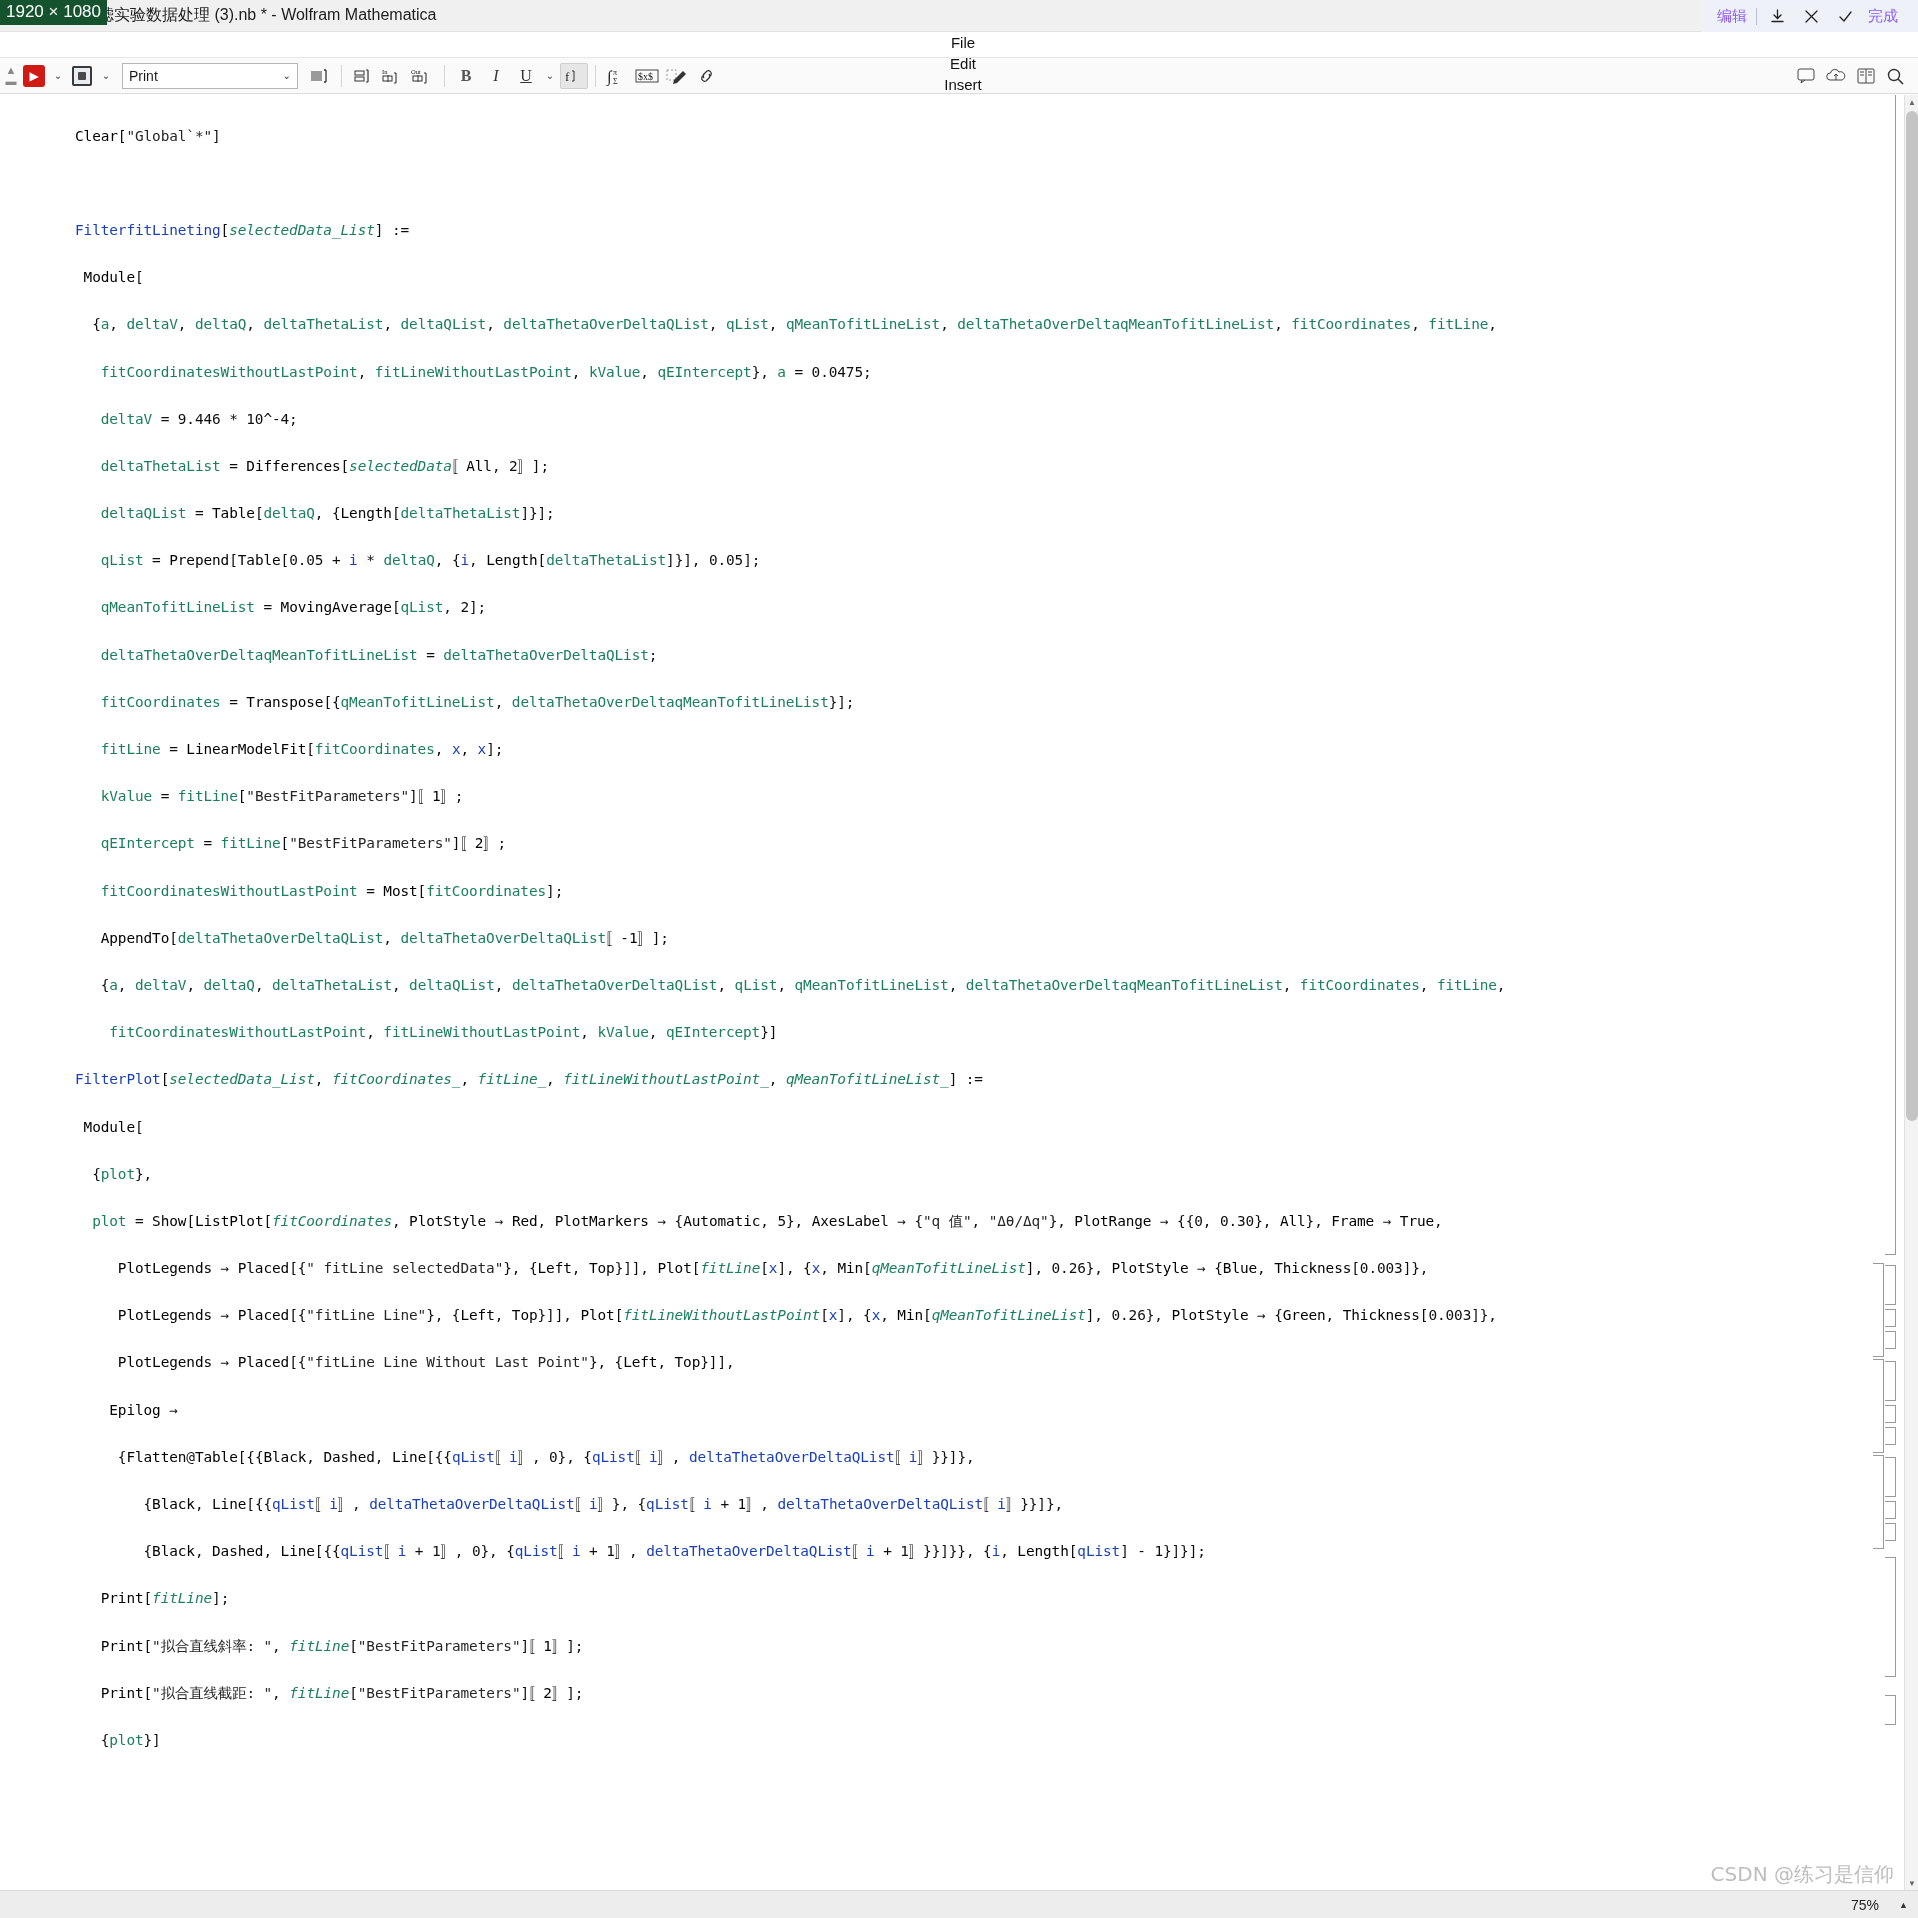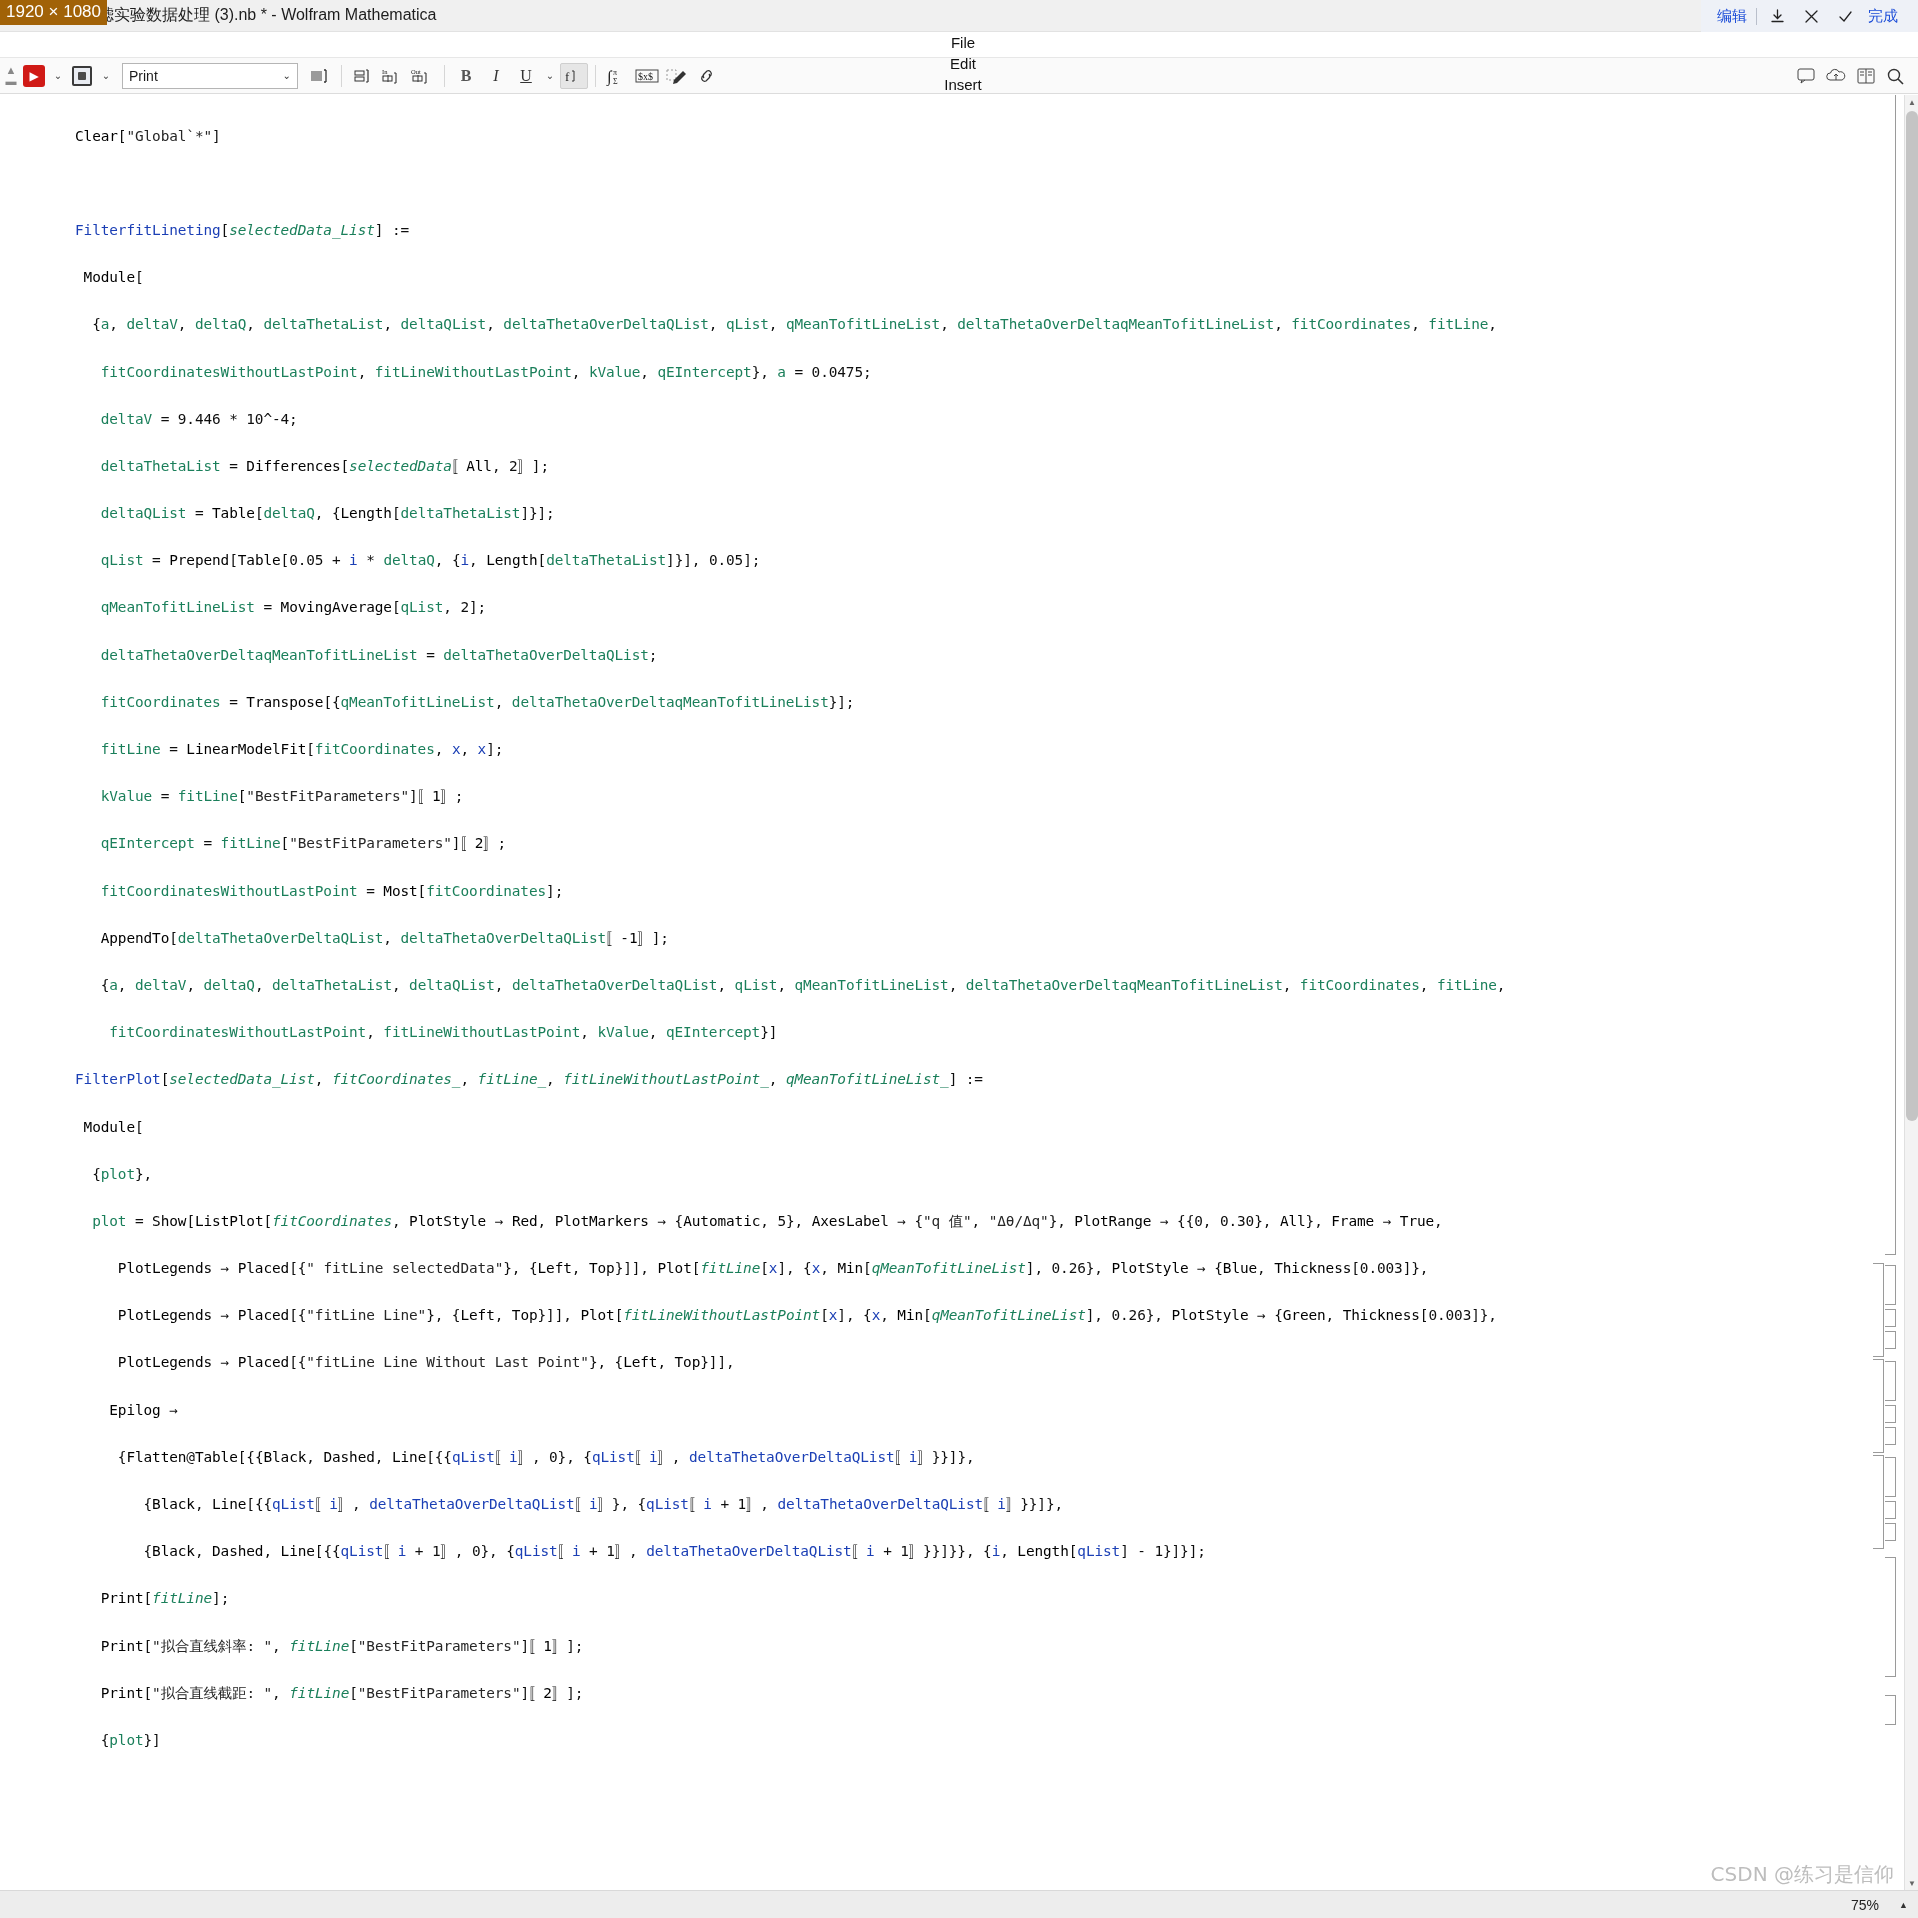--- a/index.html
+++ b/index.html
@@ -14,39 +14,39 @@
 
   
   .titlebar {
     height: 32px; background: #f0f0f0;
     display: flex; align-items: center;
     position: relative;
     border-bottom: 1px solid #e2e2e2;
   }
   .res-badge {
     position: absolute; left: 0; top: 0;
-    background: #a16207; color: #fff;
+    background: #14532d; color: #fff;
     font-size: 17px; padding: 2px 6px 3px 6px;
     font-family: "Liberation Sans", sans-serif;
     line-height: 20px;
     z-index: 5;
   }
   .title-text {
     font-size: 16px; color: #1d1d1d; margin-left: 82px;
     white-space: nowrap;
   }
   .tb-right {
     position: absolute; right: 0; top: 0; height: 32px;
     display: flex; align-items: center; gap: 0px;
     background: #eef1f7; padding: 0 14px 0 10px;
   }
   .tb-right .tb-btn {
     display: flex; align-items:center; justify-content:center;
     height: 32px; min-width: 34px; padding: 0 6px;
-    font-size: 15px; color: #1d4ed8; cursor: default;
+    font-size: 15px; color: #8b5cf6; cursor: default;
   }
   .tb-sep { width:1px; height:17px; background:#b9bfcb; margin: 0 3px; }
 
   
   .menubar {
     height: 26px; background: #ffffff;
     display: flex; align-items: center;
     padding-left: 8px; gap: 0px;
     border-bottom: 1px solid #e7e7e7;
     flex-direction: column;

